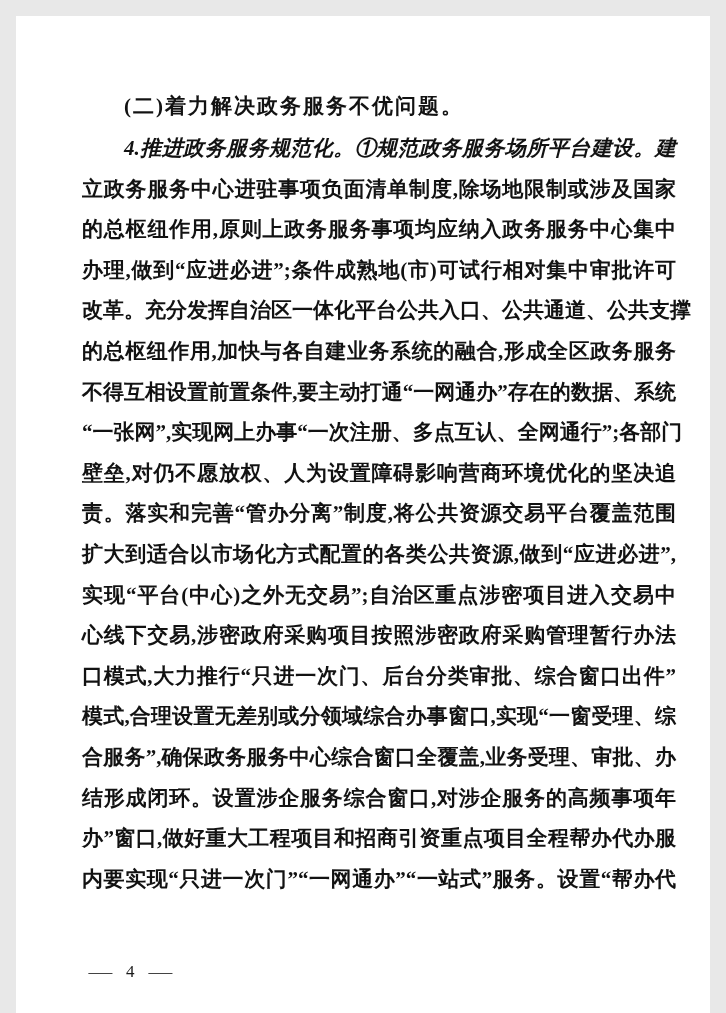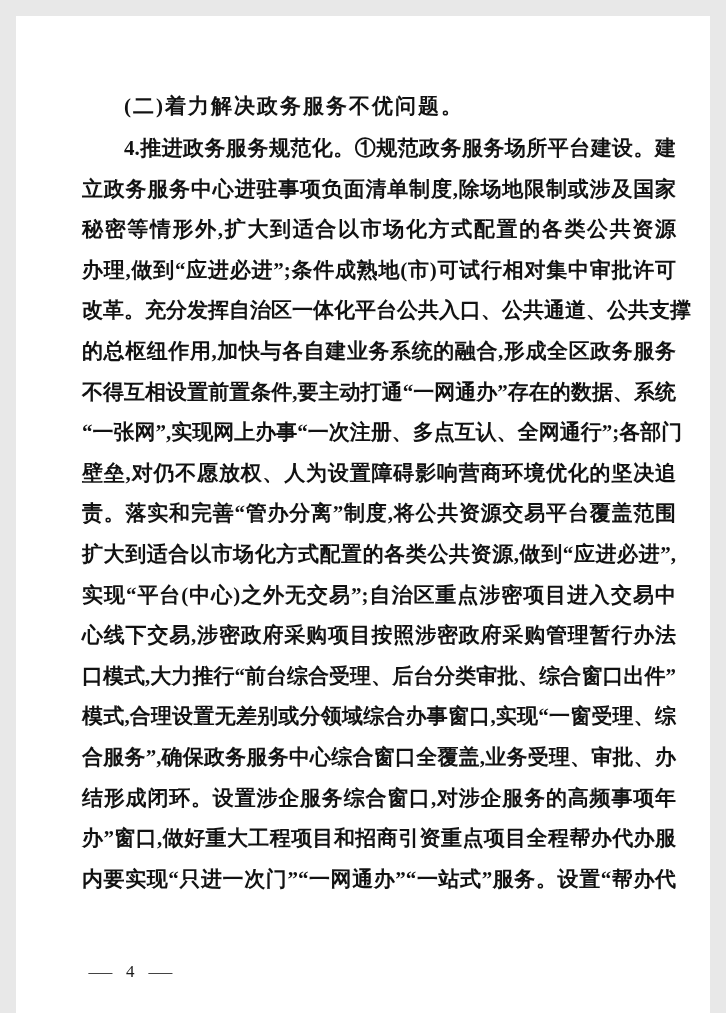--- a/index.html
+++ b/index.html
@@ -39,20 +39,21 @@
     font-weight: 600;
     height: 40.6px;
     line-height: 40.6px;
     text-align: justify;
     text-align-last: justify;
     text-justify: inter-character;
     white-space: nowrap;
   }
   .line.indent {
     text-indent: 2em;
+    font-style: italic;
   }
   .footer {
     position: absolute;
     left: 76px;
     top: 946px;
     display: flex;
     align-items: center;
     gap: 17px;
     font-size: 17px;
     color: #1a1a1a;
@@ -67,32 +68,32 @@
 </style>
 </head>
 <body>
 
 <div class="page">
   <div class="content">
     <div class="heading">(二)着力解决政务服务不优问题。</div>
     <div class="para">
       <div class="line indent">4.推进政务服务规范化。①规范政务服务场所平台建设。建</div>
       <div class="line">立政务服务中心进驻事项负面清单制度,除场地限制或涉及国家</div>
-      <div class="line">秘密等情形外,扩大到适合以市场化方式配置的各类公共资源</div>
+      <div class="line">的总枢纽作用,原则上政务服务事项均应纳入政务服务中心集中</div>
       <div class="line">办理,做到“应进必进”;条件成熟地(市)可试行相对集中审批许可</div>
       <div class="line">改革。充分发挥自治区一体化平台公共入口、公共通道、公共支撑</div>
       <div class="line">的总枢纽作用,加快与各自建业务系统的融合,形成全区政务服务</div>
       <div class="line">不得互相设置前置条件,要主动打通“一网通办”存在的数据、系统</div>
       <div class="line">“一张网”,实现网上办事“一次注册、多点互认、全网通行”;各部门</div>
       <div class="line">壁垒,对仍不愿放权、人为设置障碍影响营商环境优化的坚决追</div>
       <div class="line">责。落实和完善“管办分离”制度,将公共资源交易平台覆盖范围</div>
       <div class="line">扩大到适合以市场化方式配置的各类公共资源,做到“应进必进”,</div>
       <div class="line">实现“平台(中心)之外无交易”;自治区重点涉密项目进入交易中</div>
       <div class="line">心线下交易,涉密政府采购项目按照涉密政府采购管理暂行办法</div>
-      <div class="line">口模式,大力推行“前台综合受理、后台分类审批、综合窗口出件”</div>
+      <div class="line">口模式,大力推行“只进一次门、后台分类审批、综合窗口出件”</div>
       <div class="line">模式,合理设置无差别或分领域综合办事窗口,实现“一窗受理、综</div>
       <div class="line">合服务”,确保政务服务中心综合窗口全覆盖,业务受理、审批、办</div>
       <div class="line">结形成闭环。设置涉企服务综合窗口,对涉企服务的高频事项年</div>
       <div class="line">办”窗口,做好重大工程项目和招商引资重点项目全程帮办代办服</div>
       <div class="line">内要实现“只进一次门”“一网通办”“一站式”服务。设置“帮办代</div>
     </div>
   </div>
   <div class="footer">
     <span class="dash">—</span>
     <span class="pagenum">4</span>

